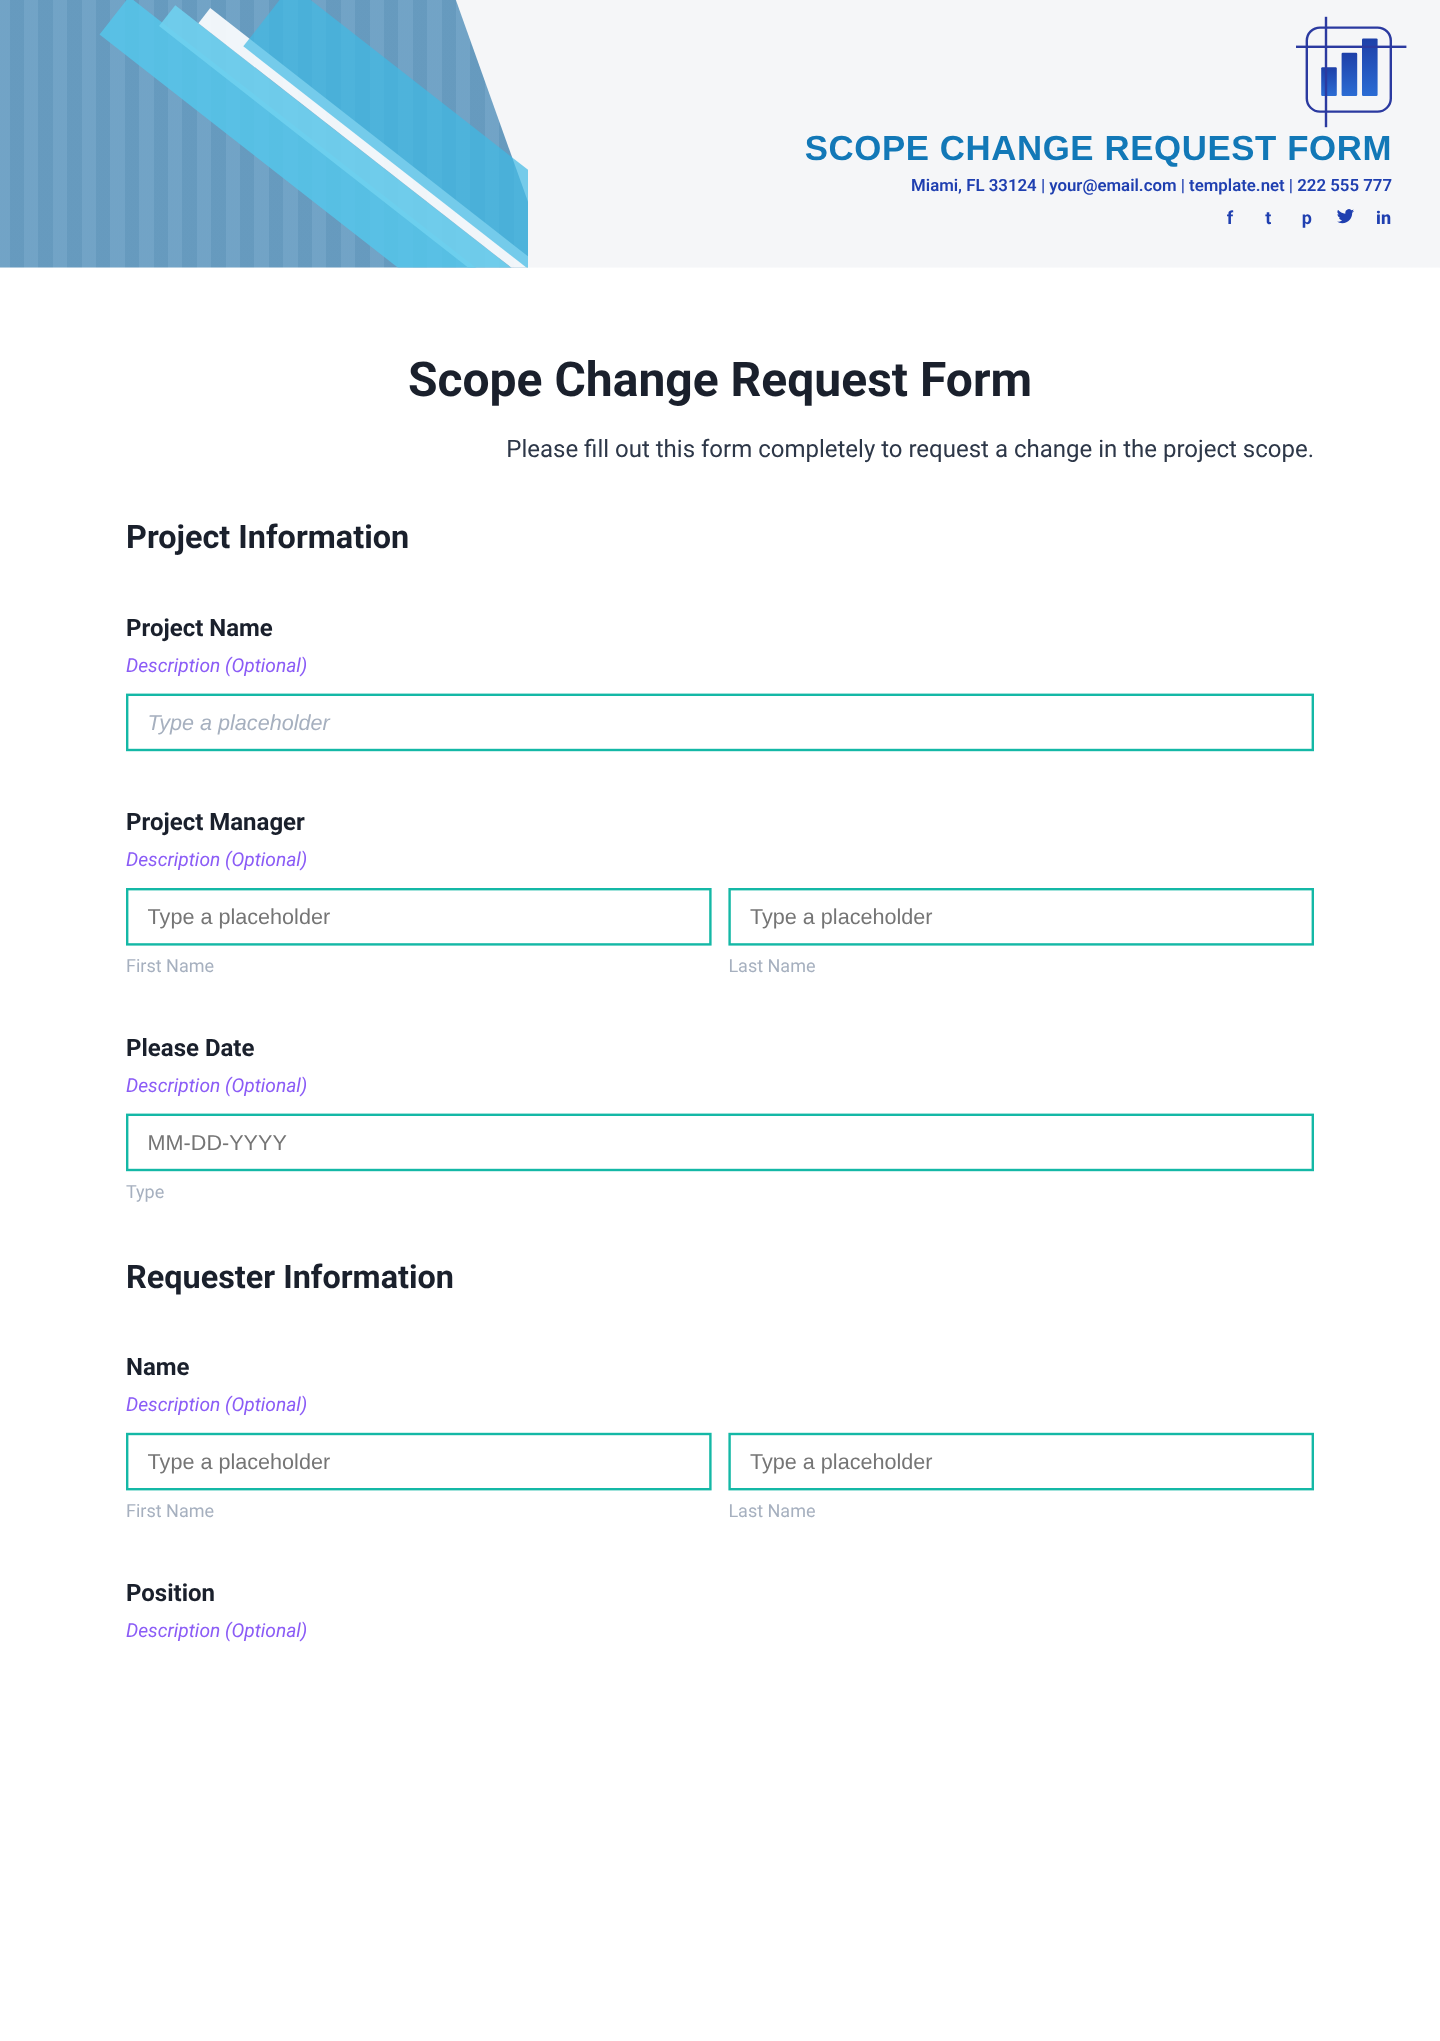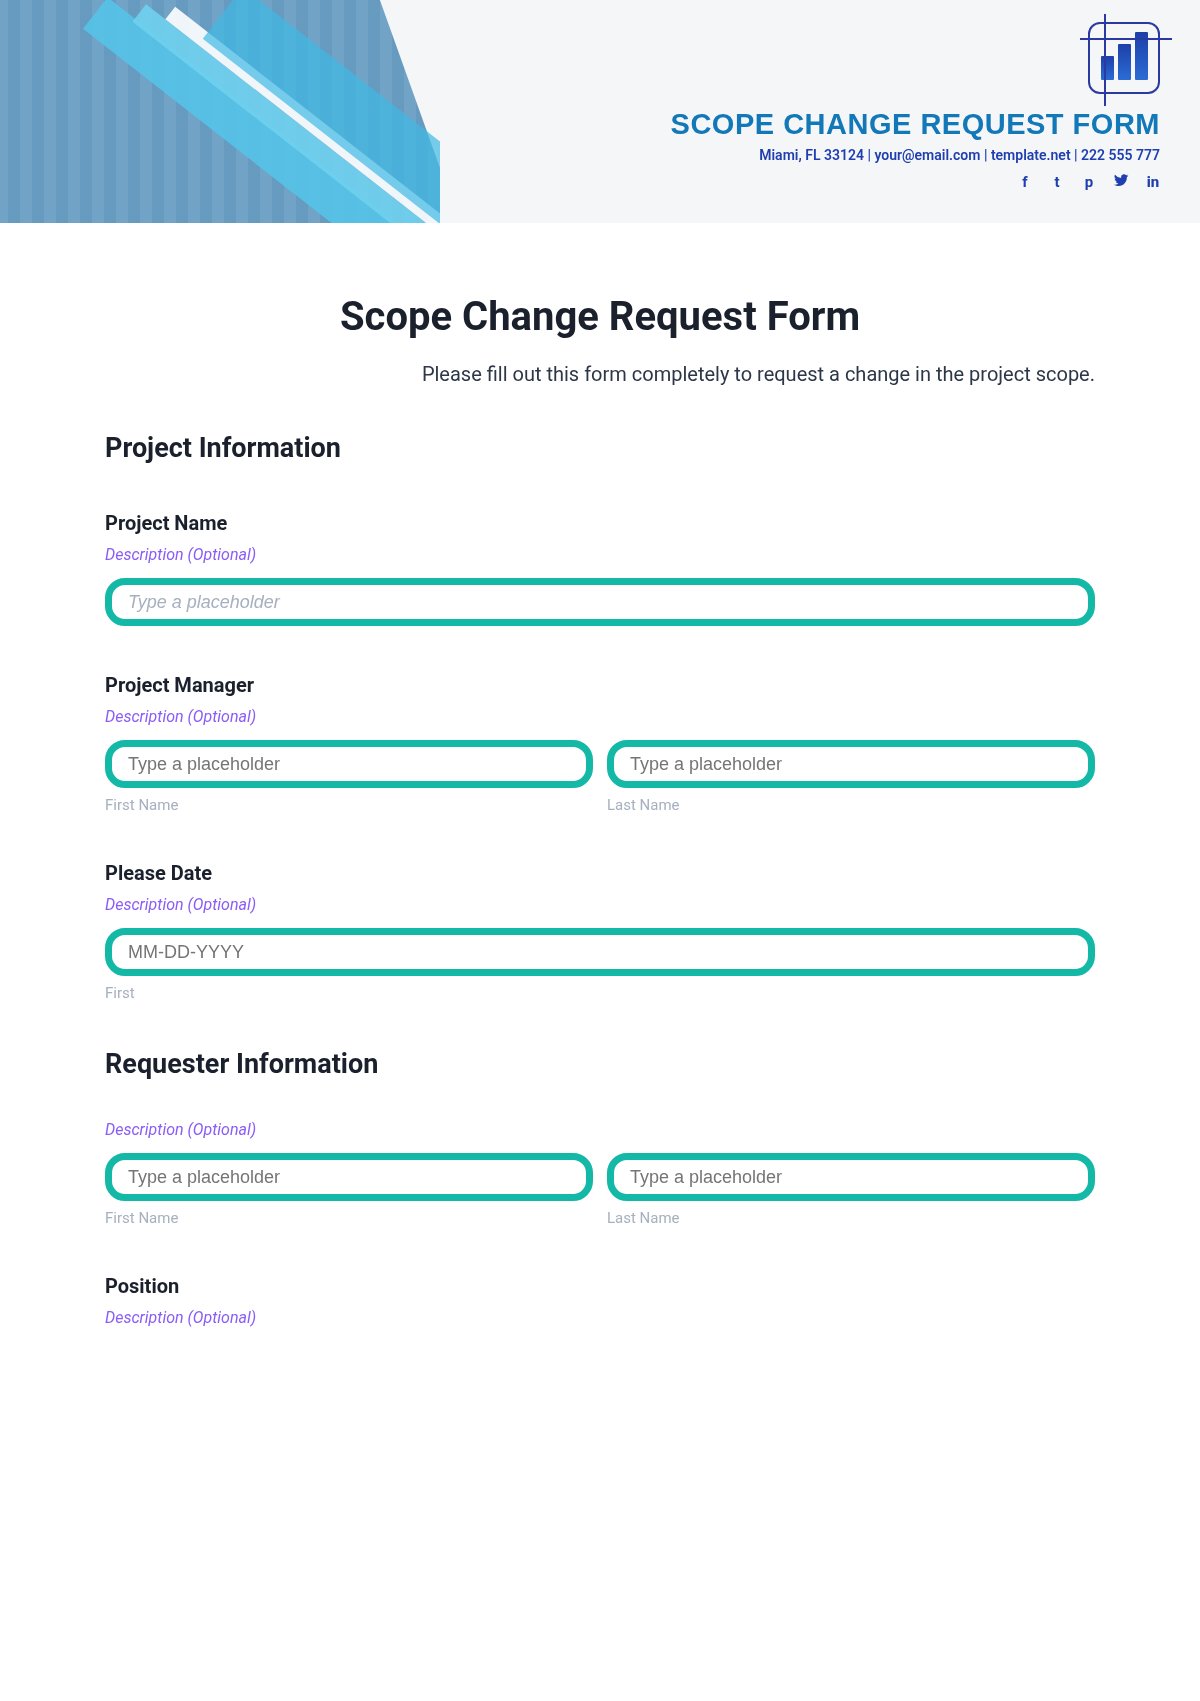--- a/index.html
+++ b/index.html
@@ -143,22 +143,22 @@
   }
   .field-desc {
     font-size: 16px;
     font-style: italic;
     color: #8b5cf6;
     margin-bottom: 14px;
   }
   .text-input {
     width: 100%;
     height: 48px;
-    border: 7px solid #14b8a6;
-    border-radius: 20px;
+    border: 2px solid #14b8a6;
+    border-radius: 0;
     padding: 0 16px;
     font-size: 18px;
     color: #1a202c;
     background: #fff;
   }
   .text-input.faded::placeholder {
     font-style: italic;
     color: #a6b0bf;
   }
   .row-2 {
@@ -229,26 +229,27 @@
         <input class="text-input" type="text" placeholder="Type a placeholder" style="">
         <div class="sublabel">Last Name</div>
       </div>
     </div>
   </div>
 
   <div class="field">
     <div class="field-label">Please Date</div>
     <div class="field-desc">Description (Optional)</div>
     <input class="text-input" type="text" placeholder="MM-DD-YYYY" style="">
-    <div class="sublabel">First</div>
+    <div class="sublabel">Type</div>
   </div>
 
   <h2 class="section-heading req">Requester Information</h2>
 
   <div class="field">
+    <div class="field-label">Name</div>
     <div class="field-desc">Description (Optional)</div>
     <div class="row-2">
       <div class="col">
         <input class="text-input" type="text" placeholder="Type a placeholder" style="">
         <div class="sublabel">First Name</div>
       </div>
       <div class="col">
         <input class="text-input" type="text" placeholder="Type a placeholder" style="">
         <div class="sublabel">Last Name</div>
       </div>

